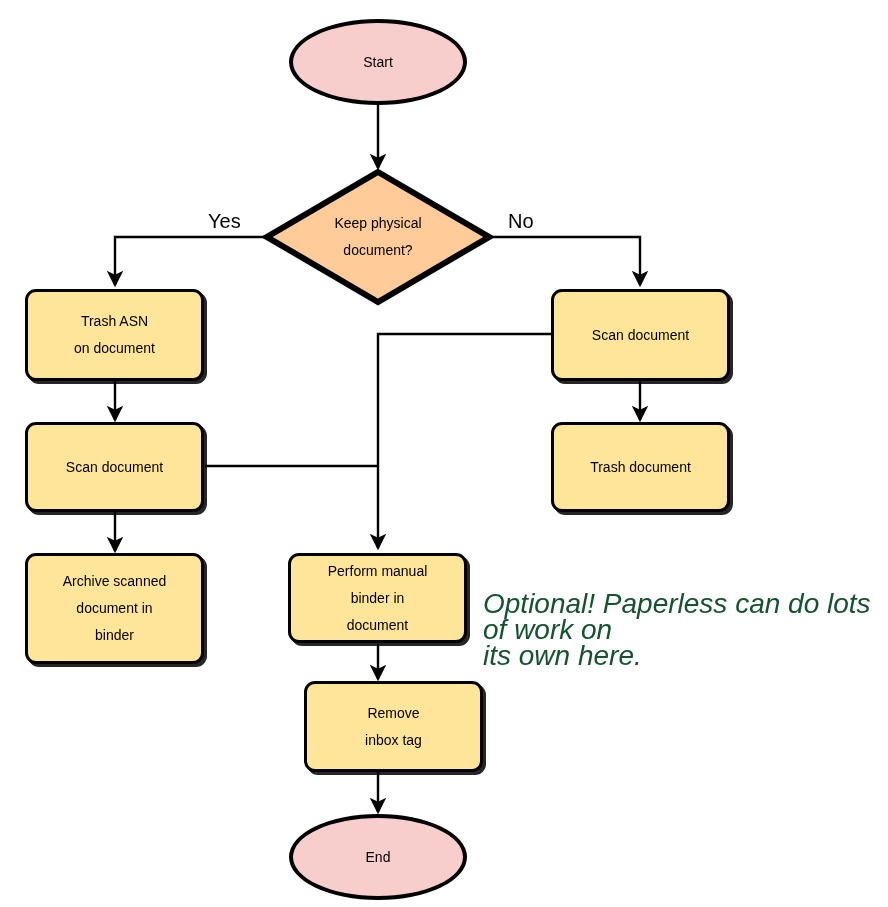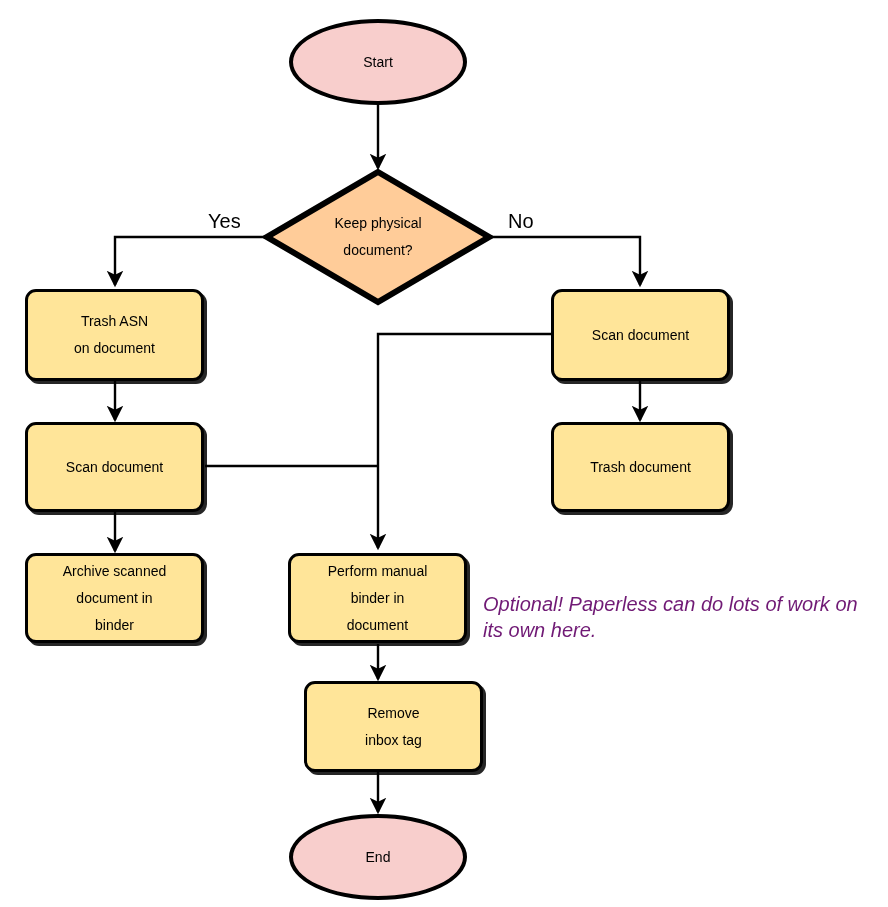--- a/index.html
+++ b/index.html
@@ -73,23 +73,23 @@
     font-size: 20px;
     line-height: 24px;
     color: #000000;
     z-index: 3;
     white-space: nowrap;
   }
   .annotation {
     position: absolute;
     font-family: "Liberation Sans", sans-serif;
     font-style: italic;
-    font-size: 20px;
+    font-size: 28px;
     line-height: 26px;
-    color: #701a75;
+    color: #14532d;
     z-index: 3;
   }
 </style>
 </head>
 <body>
 
 <div id="canvas">
 
   <svg id="edges" viewBox="0 0 888 907">
     <defs>
@@ -142,21 +142,21 @@
     <div>
       <div>Trash ASN</div>
       <div>on document</div>
     </div>
   </div>
 
   <div class="node node-process" style="left:25px; top:422px; width:179px; height:90px;">
     <span>Scan document</span>
   </div>
 
-  <div class="node node-process" style="left:25px; top:553px; width:179px; height:90px;">
+  <div class="node node-process" style="left:25px; top:553px; width:179px; height:111px;">
     <div>
       <div>Archive scanned</div>
       <div>document in</div>
       <div>binder</div>
     </div>
   </div>
 
   <div class="node node-process" style="left:551px; top:289px; width:179px; height:92px;">
     <span>Scan document</span>
   </div>

